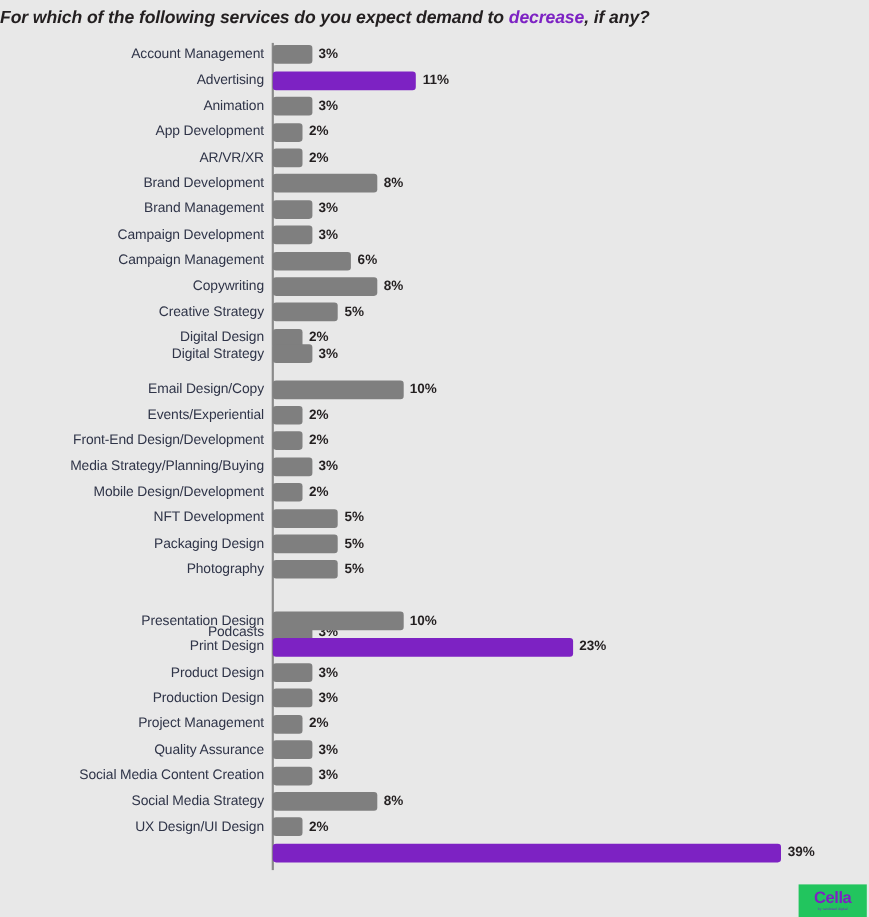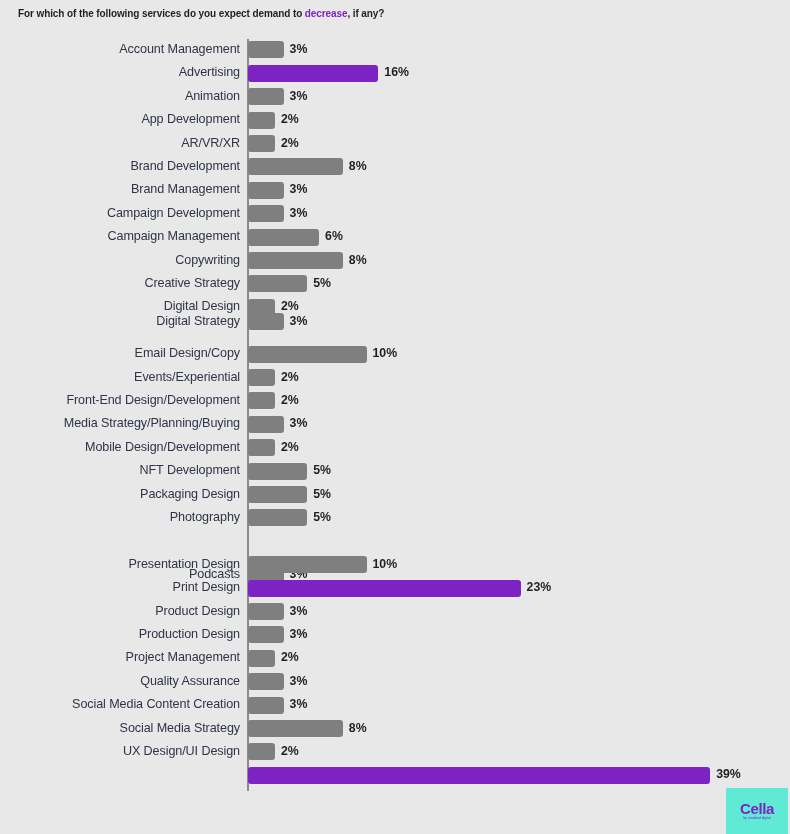--- a/index.html
+++ b/index.html
@@ -11,28 +11,29 @@
     height: 834px;
     background: #e8e8e8;
     font-family: "Liberation Sans", sans-serif;
     overflow: hidden;
     position: relative;
   }
 
   
   #chart-title {
     position: absolute;
-    left: 18px;
+    left: 0;
     top: 8px;
     width: 760px;
-    font-size: 10px;
+    font-size: 16px;
     font-weight: bold;
     color: #231f20;
     letter-spacing: -0.1px;
     white-space: nowrap;
+    font-style: italic;
   }
   #chart-title .hl {
     color: #7d22c3;
   }
 
   
   #plot {
     position: absolute;
     left: 0;
     top: 38px;
@@ -93,22 +94,22 @@
     color: #231f20;
     white-space: nowrap;
   }
 
   
   #logo {
     position: absolute;
     right: 2px;
     bottom: 0px;
     width: 62px;
-    height: 46px;
-    background: #5eead4;
+    height: 30px;
+    background: #22c55e;
     display: flex;
     flex-direction: column;
     align-items: center;
     justify-content: center;
   }
   #logo-word {
     font-size: 15px;
     font-weight: bold;
     color: #7d22c3;
     letter-spacing: -0.4px;
@@ -130,21 +131,21 @@
   <div id="axis-line"></div>
   <div id="rows">
       <div class="row" style="top: 0px;">
         <div class="row-label">Account Management</div>
         <div class="bar" style="width: 35.55px;"></div>
         <div class="bar-value" style="left: 289.55px;">3%</div>
       </div>
       <div class="row" style="top: 23.4px;">
         <div class="row-label">Advertising</div>
         <div class="bar accent" style="width: 130.35px;"></div>
-        <div class="bar-value" style="left: 384.35px;">16%</div>
+        <div class="bar-value" style="left: 384.35px;">11%</div>
       </div>
       <div class="row" style="top: 46.8px;">
         <div class="row-label">Animation</div>
         <div class="bar" style="width: 35.55px;"></div>
         <div class="bar-value" style="left: 289.55px;">3%</div>
       </div>
       <div class="row" style="top: 70.2px;">
         <div class="row-label">App Development</div>
         <div class="bar" style="width: 27px;"></div>
         <div class="bar-value" style="left: 281px;">2%</div>

